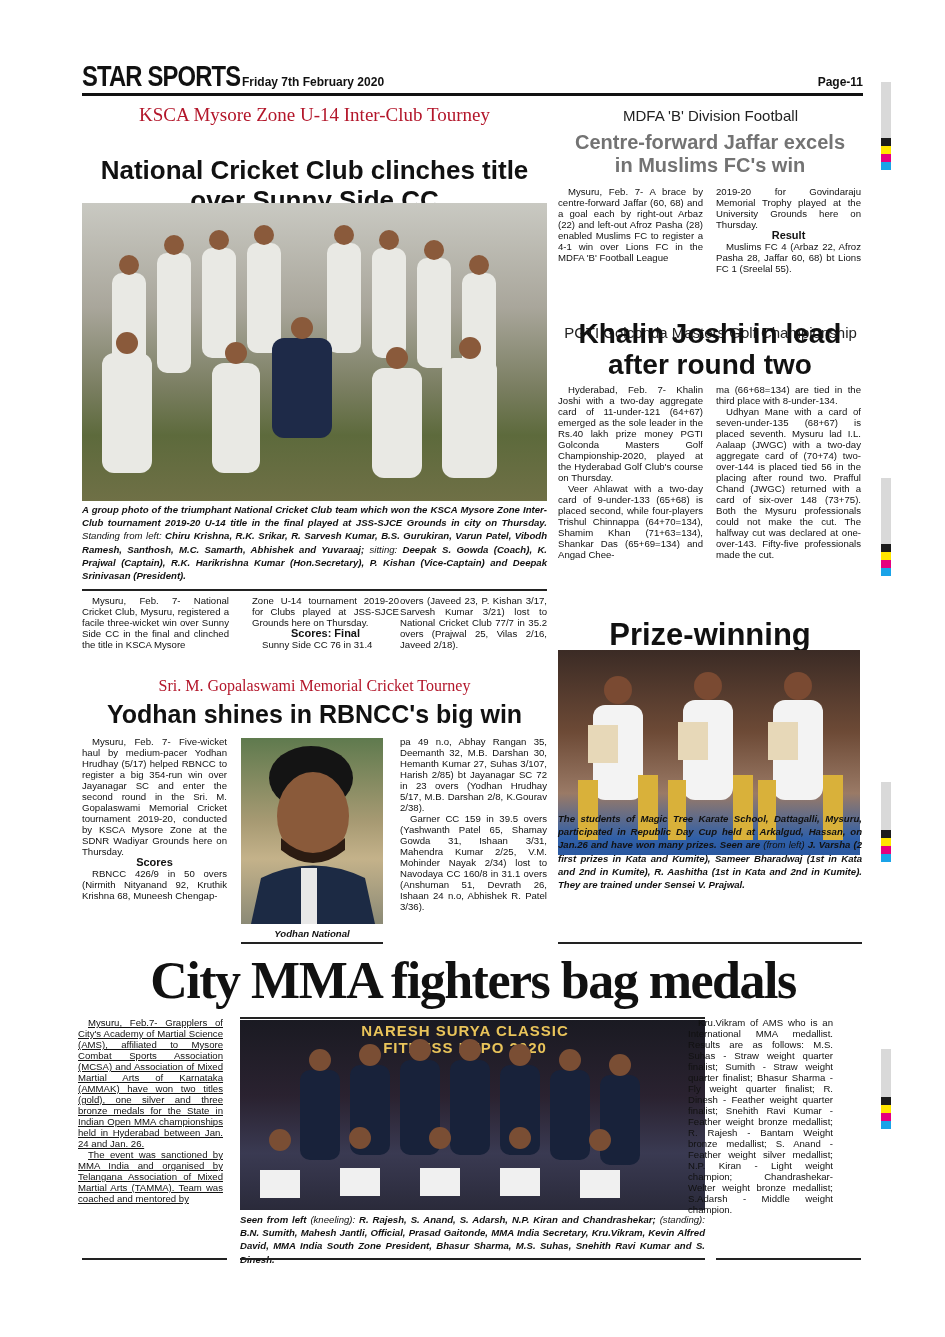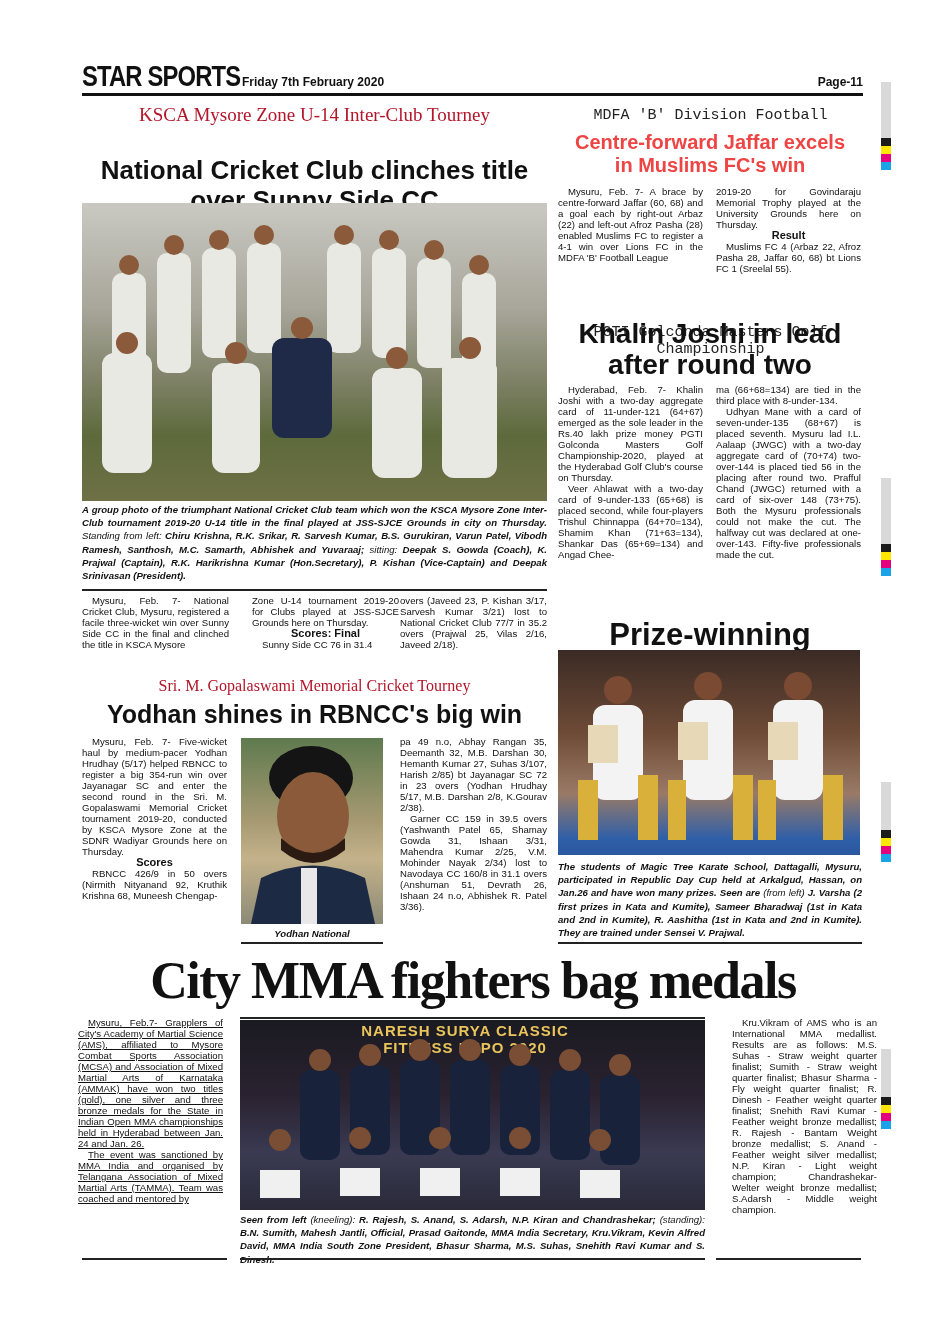--- a/index.html
+++ b/index.html
@@ -3,21 +3,21 @@
 <meta charset="utf-8">
 <style>
   html, body { margin:0; padding:0; background:#fff; }
   body { width:945px; height:1337px; position:relative; overflow:hidden; font-family:"Liberation Sans", sans-serif; color:#111; }
   .abs { position:absolute; }
   .masthead { left:82px; top:60px; font-family:"Liberation Sans", sans-serif; font-weight:bold; font-size:29px; letter-spacing:-1px; transform:scaleX(0.82); transform-origin:left; line-height:32px; }
   .date { left:242px; top:75px; font-size:12px; font-weight:bold; }
   .pageno { right:82px; top:75px; font-size:12px; font-weight:bold; }
   .rule { left:82px; width:781px; top:93px; height:3px; background:#111; }
   .kicker-red { font-family:"Liberation Serif", serif; color:#b3162a; font-size:19px; text-align:center; }
-  .kicker-black { font-family:Liberation Mono, monospace; color:#222; font-size:15px; text-align:center; }
+  .kicker-black { font-family:Liberation Sans, sans-serif; color:#222; font-size:15px; text-align:center; }
   .hl { font-weight:bold; text-align:center; line-height:1.15; }
   .col { font-size:9.6px; line-height:11px; text-align:justify; }
   .col p { margin:0; text-indent:10px; }
   .col .sub { text-align:center; font-weight:bold; font-size:11px; text-indent:0; }
   .caption { font-size:9.6px; line-height:13.2px; font-style:italic; font-weight:bold; text-align:justify; }
   .caption .reg { font-weight:normal; }
   .photo { overflow:hidden; }
   .hr { background:#222; height:2px; }
   .cmyk { left:881px; width:10px; }
   .cmyk .g { background:#d9d9d9; }
@@ -83,21 +83,21 @@
 <div class="abs col" style="left:240px;top:595px;width:147px;margin-left:12px;">
   <p style="text-indent:0">Zone U-14 tournament 2019-20 for Clubs played at JSS-SJCE Grounds here on Thursday.</p>
   <p class="sub">Scores: Final</p>
   <p>Sunny Side CC 76 in 31.4</p>
 </div>
 <div class="abs col" style="left:400px;top:595px;width:147px;">
     <p style="text-indent:0">overs (Javeed 23, P. Kishan 3/17, Sarvesh Kumar 3/21) lost to National Cricket Club 77/7 in 35.2 overs (Prajwal 25, Vilas 2/16, Javeed 2/18).</p>
   </div>
 
 <div class="abs kicker-black" style="left:558px;top:107px;width:305px;">MDFA 'B' Division Football</div>
-<div class="abs hl" style="left:555px;top:131px;width:310px;font-size:20px;color:#ef4444;">
+<div class="abs hl" style="left:555px;top:131px;width:310px;font-size:20px;color:#737373;">
   <div>Centre-forward Jaffar excels</div>
   <div>in Muslims FC's win</div>
 </div>
 <div class="abs col" style="left:558px;top:186px;width:145px;">
     <p>Mysuru, Feb. 7- A brace by centre-forward Jaffar (60, 68) and a goal each by right-out Arbaz (22) and left-out Afroz Pasha (28) enabled Muslims FC to register a 4-1 win over Lions FC in the MDFA 'B' Football League</p>
   </div>
 <div class="abs col" style="left:716px;top:186px;width:145px;">
   <p style="text-indent:0">2019-20 for Govindaraju Memorial Trophy played at the University Grounds here on Thursday.</p>
   <p class="sub">Result</p>
   <p>Muslims FC 4 (Arbaz 22, Afroz Pasha 28, Jaffar 60, 68) bt Lions FC 1 (Sreelal 55).</p>
@@ -138,21 +138,21 @@
     <g fill="#d9b13a">
         <rect x="20" y="130" width="20" height="60"></rect>
         <rect x="80" y="125" width="20" height="65"></rect>
         <rect x="110" y="130" width="18" height="60"></rect>
         <rect x="175" y="125" width="20" height="65"></rect>
         <rect x="200" y="130" width="18" height="60"></rect>
         <rect x="265" y="125" width="20" height="65"></rect>
       </g>
   </svg>
 </div>
-<div class="abs caption" style="left:558px;top:860px;width:304px;">
+<div class="abs caption" style="left:558px;top:812px;width:304px;">
   <span>The students of Magic Tree Karate School, Dattagalli, Mysuru, participated in Republic Day Cup held at Arkalgud, Hassan, on Jan.26 and have won many prizes. Seen are</span><span class="reg"> (from left) </span><span>J. Varsha (2 first prizes in Kata and Kumite), Sameer Bharadwaj (1st in Kata and 2nd in Kumite), R. Aashitha (1st in Kata and 2nd in Kumite). They are trained under Sensei V. Prajwal.</span>
 </div>
 <div class="abs hr" style="left:558px;top:942px;width:304px;"></div>
 
 <div class="abs kicker-red" style="left:82px;top:677px;width:465px;font-size:16px;">Sri. M. Gopalaswami Memorial Cricket Tourney</div>
 <div class="abs hl" style="left:82px;top:700px;width:465px;font-size:25px;">Yodhan shines in RBNCC's big win</div>
 <div class="abs col" style="left:82px;top:736px;width:145px;">
   <p>Mysuru, Feb. 7- Five-wicket haul by medium-pacer Yodhan Hrudhay (5/17) helped RBNCC to register a big 354-run win over Jayanagar SC and enter the second round in the Sri. M. Gopalaswami Memorial Cricket tournament 2019-20, conducted by KSCA Mysore Zone at the SDNR Wadiyar Grounds here on Thursday.</p>
   <p class="sub">Scores</p>
   <p>RBNCC 426/9 in 50 overs (Nirmith Nityanand 92, Kruthik Krishna 68, Muneesh Chengap-</p>
@@ -212,21 +212,21 @@
         <rect x="180" y="148" width="40" height="28"></rect>
         <rect x="260" y="148" width="40" height="28"></rect>
         <rect x="340" y="150" width="40" height="28"></rect>
       </g>
   </svg>
 </div>
 <div class="abs caption" style="left:240px;top:1213px;width:465px;">
   <span>Seen from left</span><span class="reg"> (kneeling): </span><span>R. Rajesh, S. Anand, S. Adarsh, N.P. Kiran and Chandrashekar;</span><span class="reg"> (standing): </span><span>B.N. Sumith, Mahesh Jantli, Official, Prasad Gaitonde, MMA India Secretary, Kru.Vikram, Kevin Alfred David, MMA India South Zone President, Bhasur Sharma, M.S. Suhas, Snehith Ravi Kumar and S. Dinesh.</span>
 </div>
 <div class="abs hr" style="left:240px;top:1258px;width:465px;"></div>
-<div class="abs col" style="left:732px;top:1017px;width:145px;">
+<div class="abs col" style="left:688px;top:1017px;width:145px;">
     <p>Kru.Vikram of AMS who is an International MMA medallist. Results are as follows: M.S. Suhas - Straw weight quarter finalist; Sumith - Straw weight quarter finalist; Bhasur Sharma - Fly weight quarter finalist; R. Dinesh - Feather weight quarter finalist; Snehith Ravi Kumar - Feather weight bronze medallist; R. Rajesh - Bantam Weight bronze medallist; S. Anand - Feather weight silver medallist; N.P. Kiran - Light weight champion; Chandrashekar- Welter weight bronze medallist; S.Adarsh - Middle weight champion.</p>
   </div>
 <div class="abs hr" style="left:716px;top:1258px;width:145px;"></div>
 
 <div class="abs cmyk" style="top:82px;">
     <div class="g" style="height:56px;"></div>
     <div class="k"></div>
     <div class="y"></div>
     <div class="m"></div>
     <div class="c"></div>

